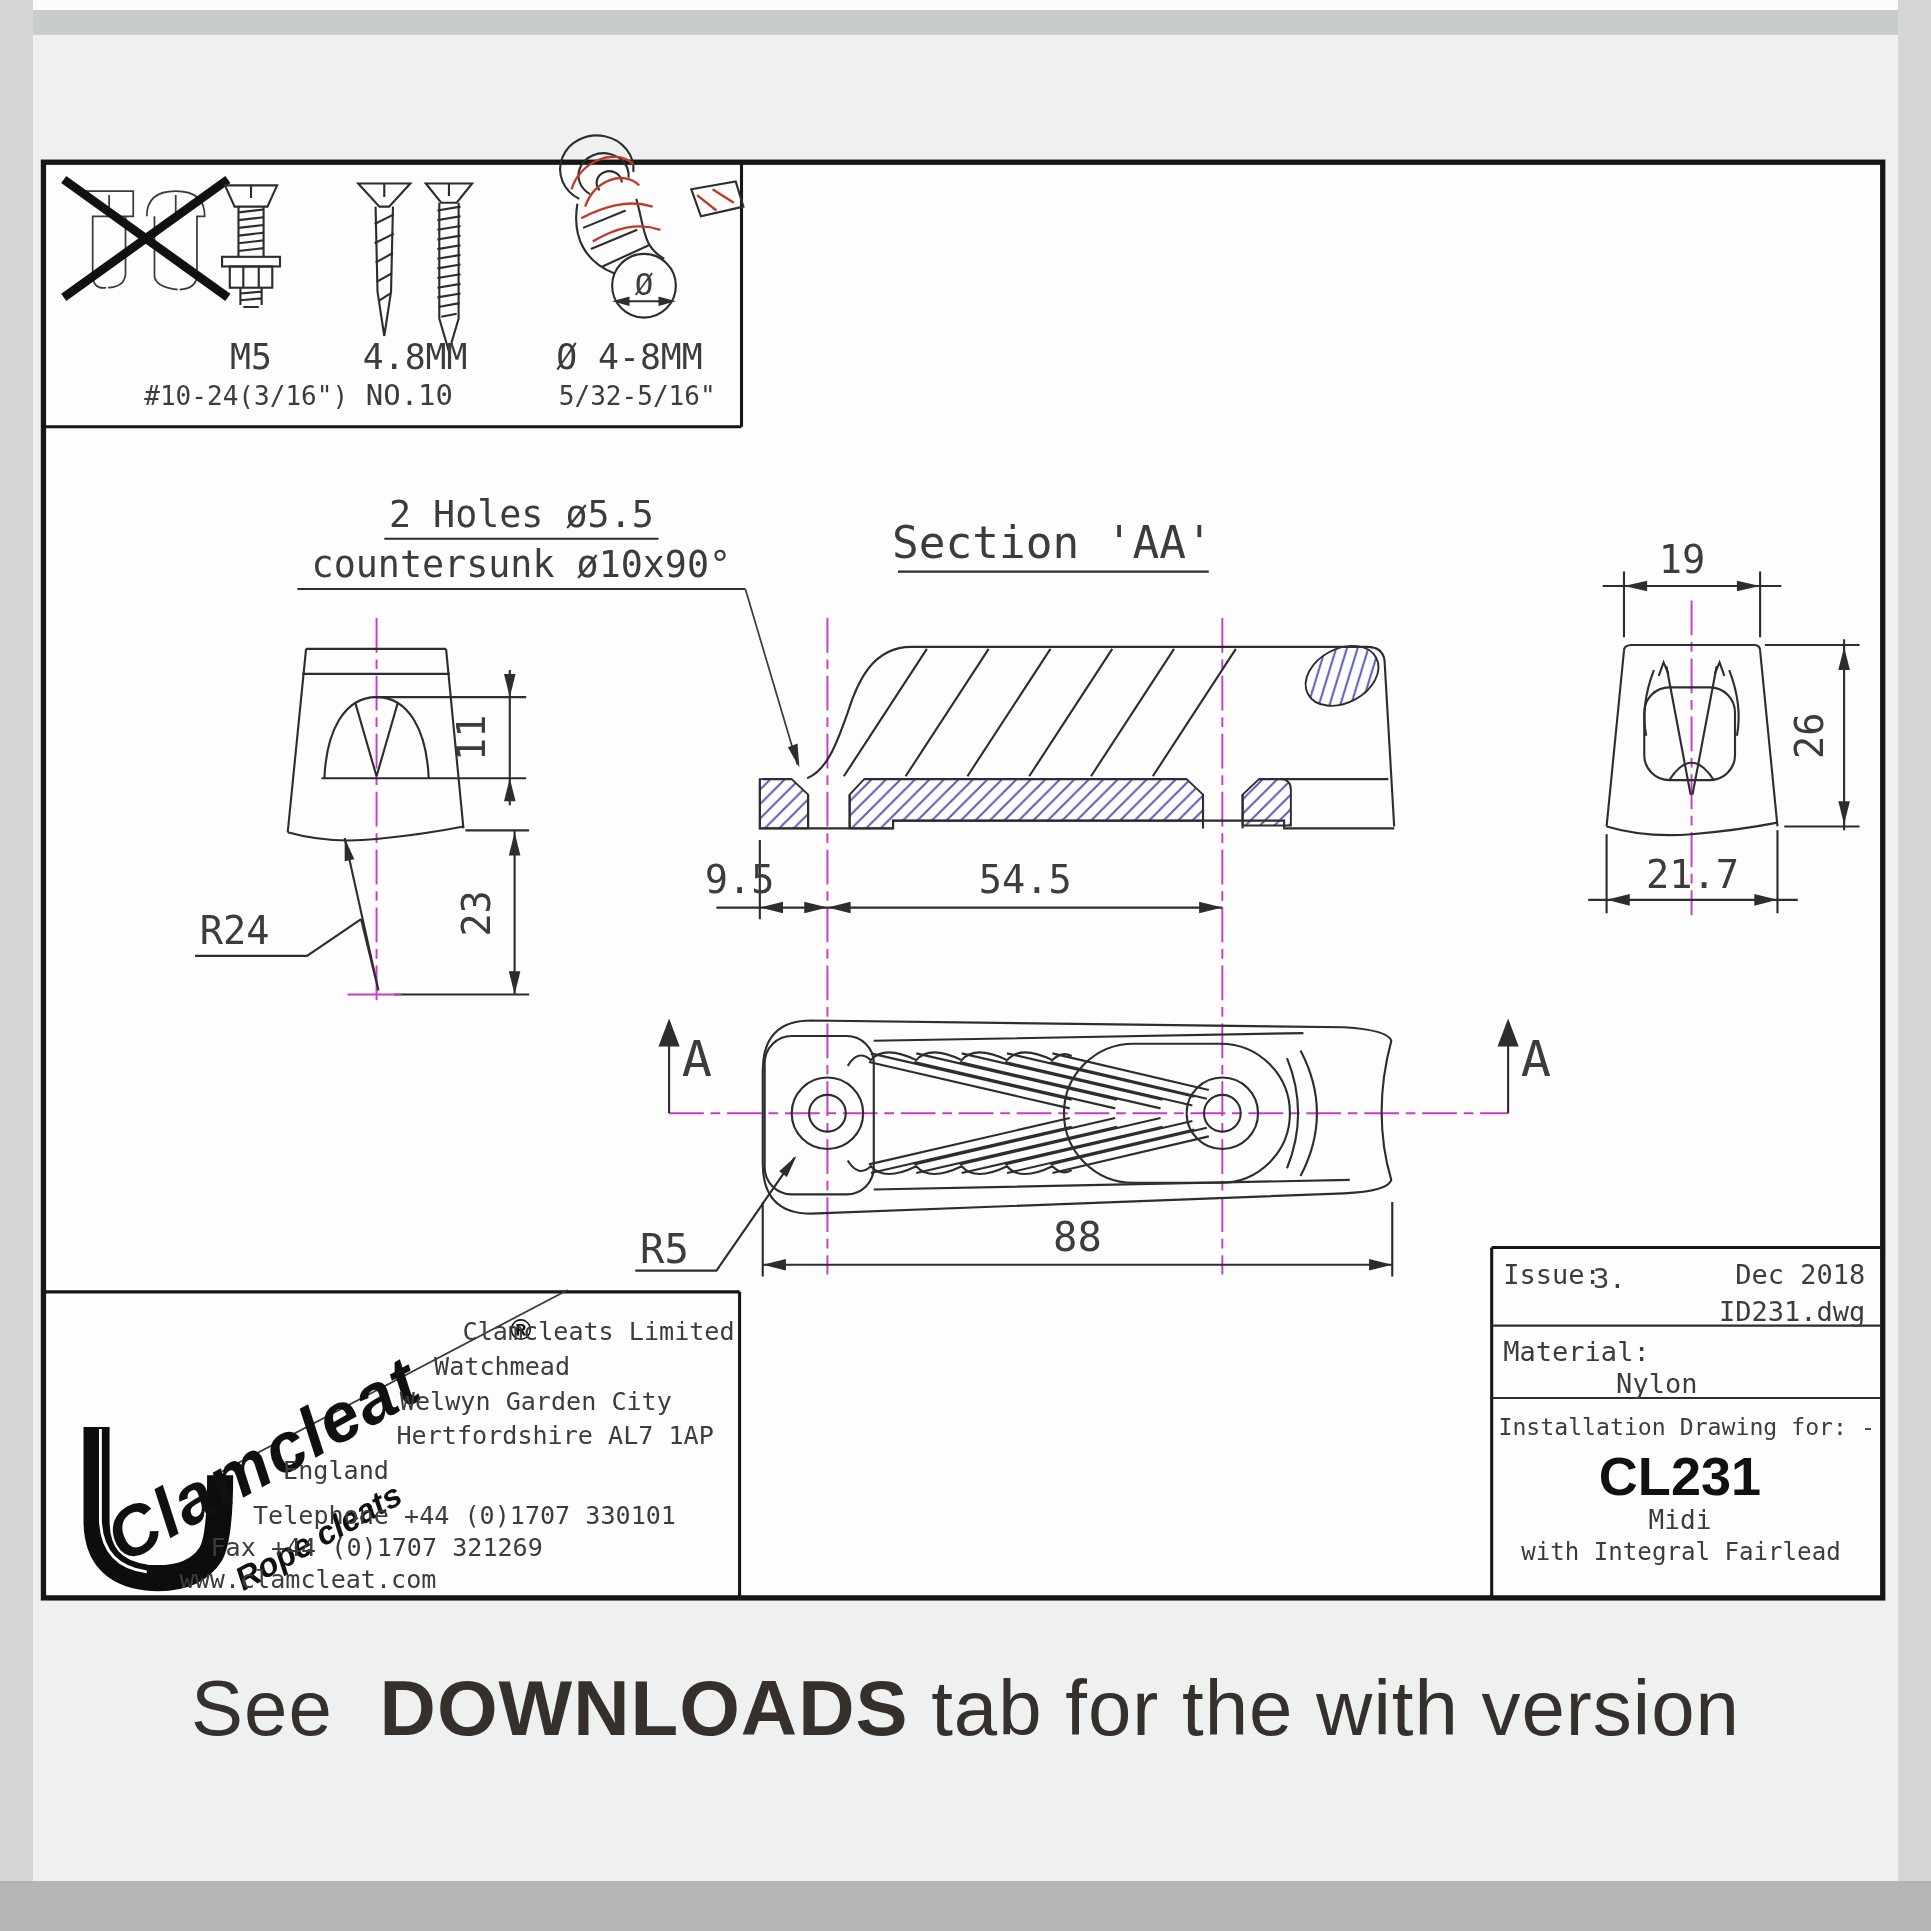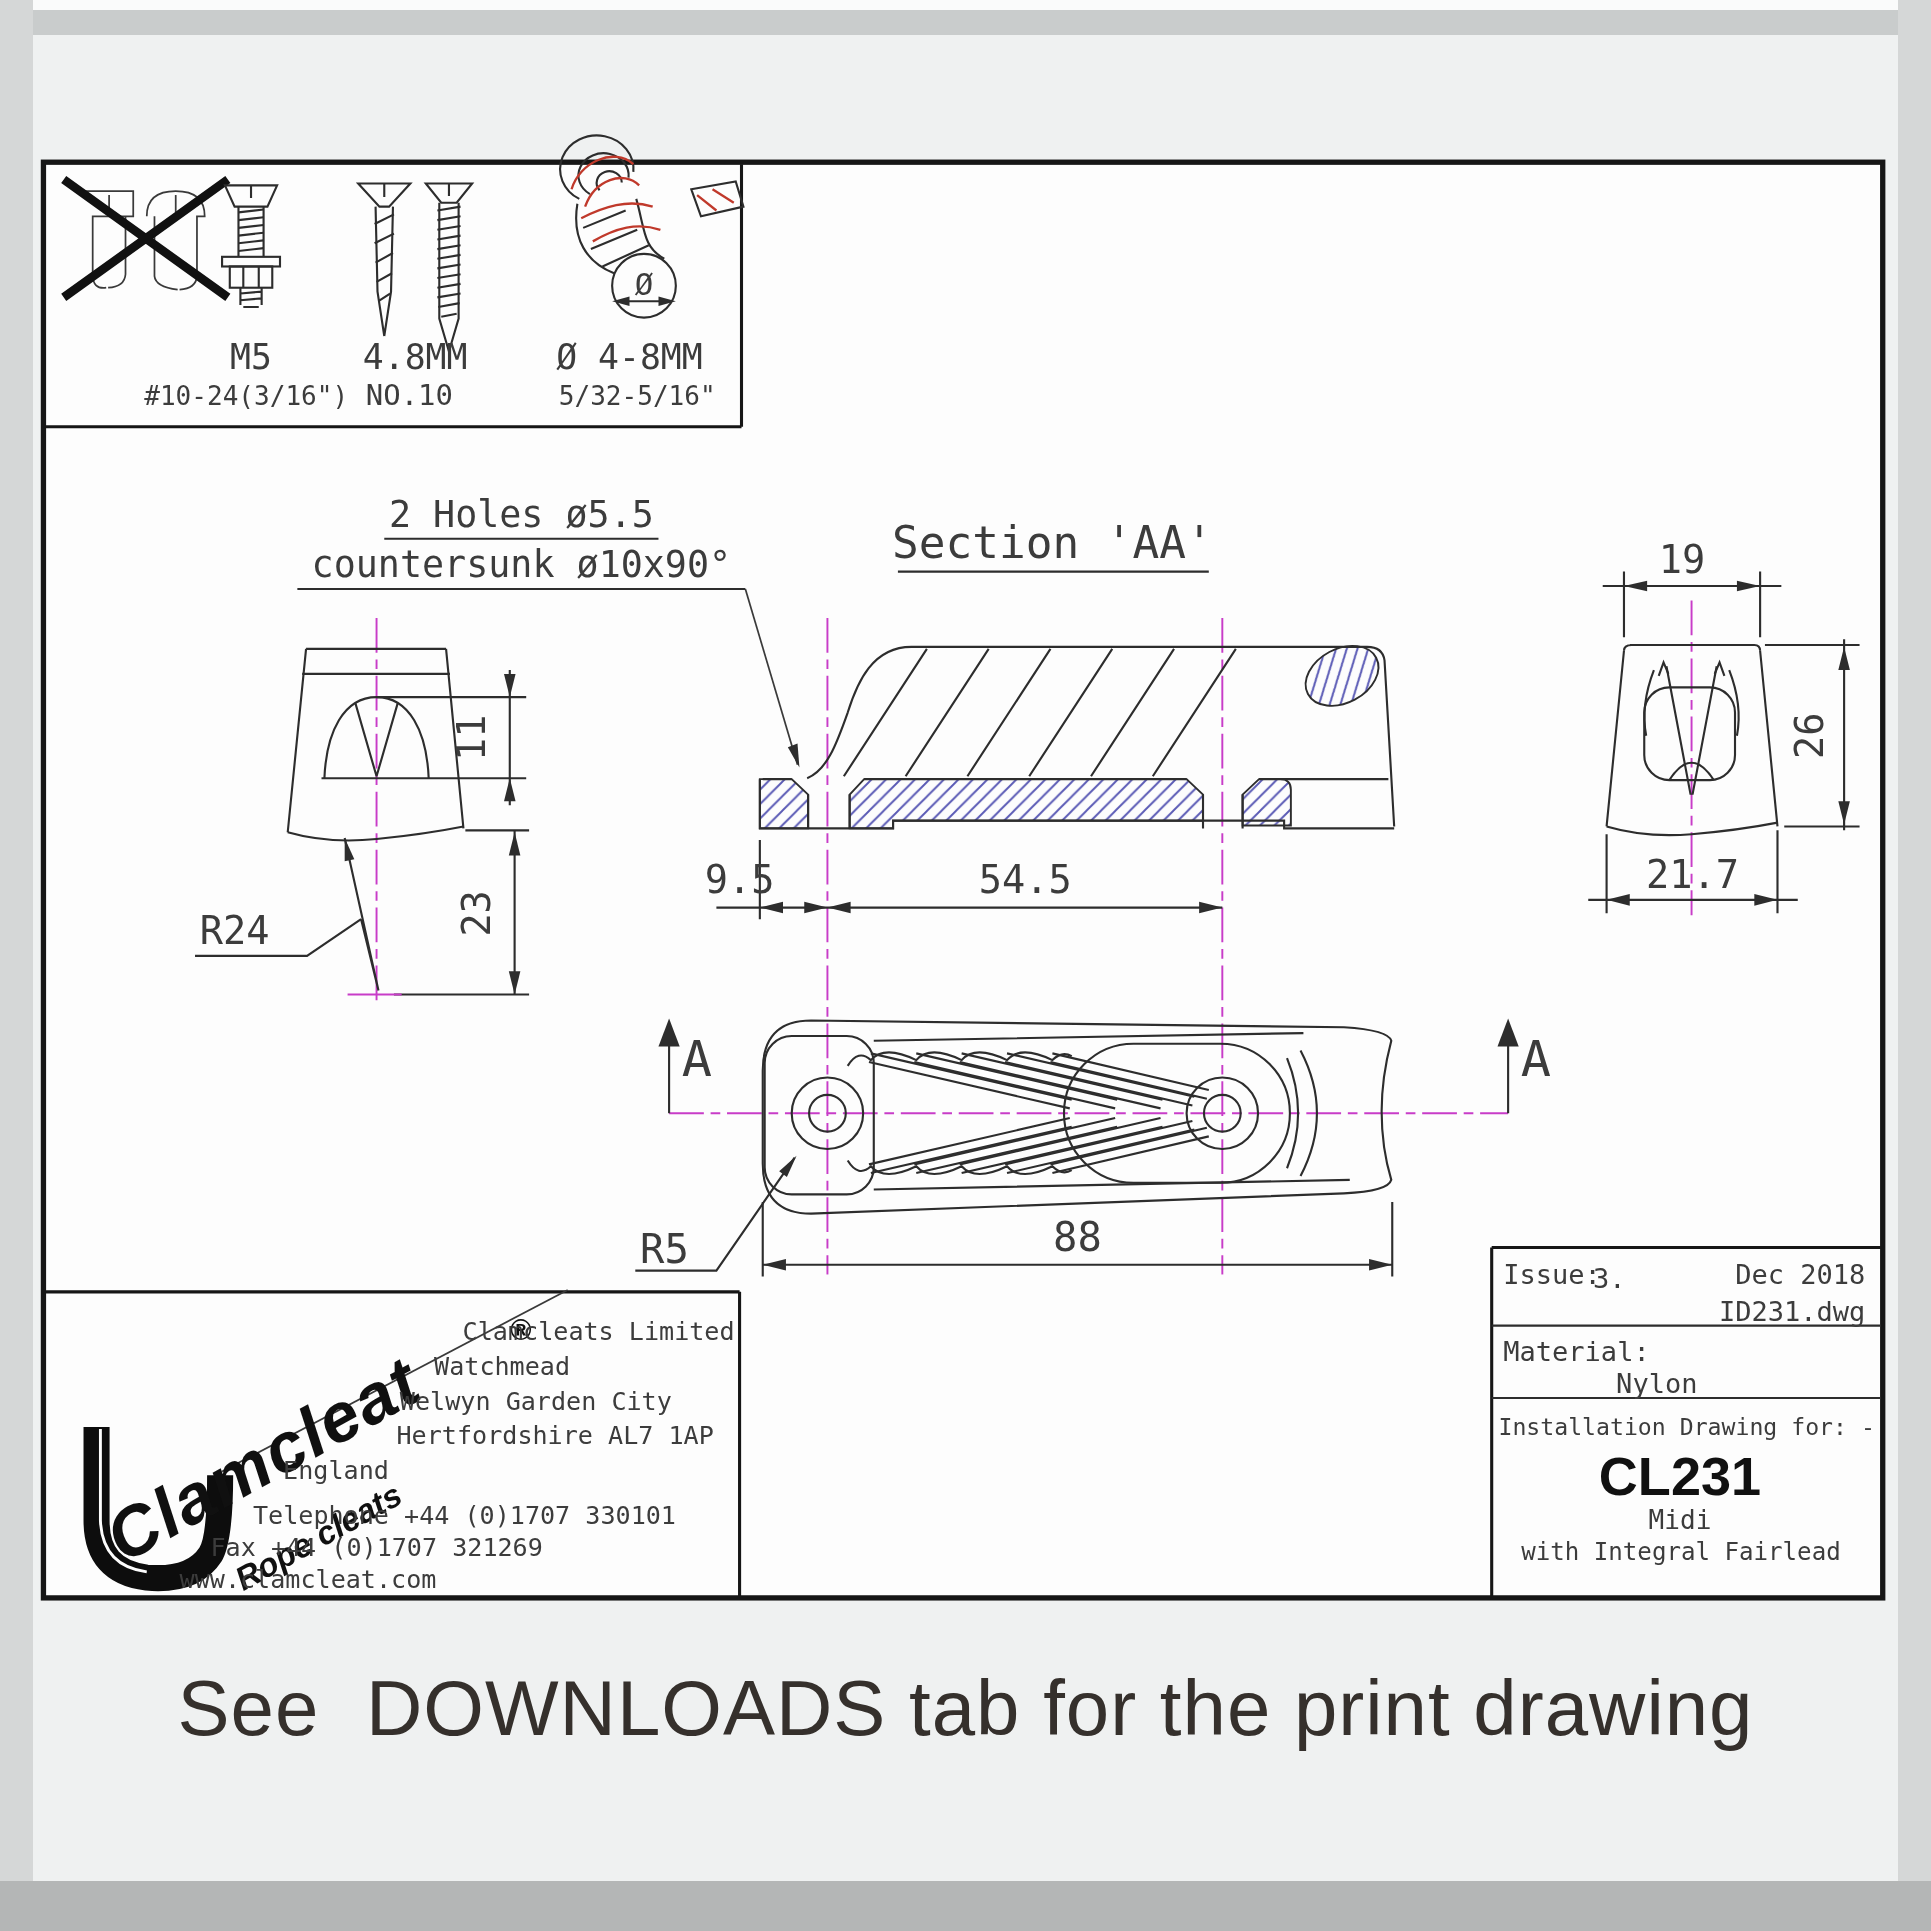--- a/index.html
+++ b/index.html
@@ -15,21 +15,21 @@
   .blk{font-family:"Liberation Sans",sans-serif;font-weight:bold;fill:#111;}
   .logo{font-family:"Liberation Sans",sans-serif;font-weight:bold;font-style:italic;fill:#101010;}
   .ln{stroke:#2d2d2d;stroke-width:2.2;fill:none;}
   .lnthin{stroke:#3a3a3a;stroke-width:1.8;fill:none;}
   .lnbold{stroke:#161616;stroke-width:3.2;fill:none;}
   .mag{stroke:#c83cc8;stroke-width:2;fill:none;}
   .arr{fill:#2d2d2d;stroke:none;}
   .caption{position:absolute;left:0;top:1653px;width:1931px;text-align:center;
            font-family:"Liberation Sans",sans-serif;font-size:78px;line-height:1.42;
            color:#35302c;letter-spacing:1px;}
-  .caption b{font-weight:normal;margin-left:24px;}
+  .caption b{font-weight:bold;margin-left:24px;}
 </style>
 </head>
 <body>
 
 <div class="strip" id="strip-top1"></div>
 <div class="strip" id="strip-top2"></div>
 <div class="strip" id="strip-left"></div>
 <div class="strip" id="strip-right"></div>
 <div class="strip" id="strip-bottom"></div>
 
@@ -272,15 +272,15 @@
       <text class="cad" x="575" y="1496" font-size="26" text-anchor="middle">Hertfordshire AL7 1AP</text>
       <text class="cad" x="348" y="1532" font-size="26" text-anchor="middle">England</text>
       <text class="cad" x="262" y="1578" font-size="26">Telephone +44 (0)1707 330101</text>
       <text class="cad" x="218" y="1612" font-size="26">Fax +44 (0)1707 321269</text>
       <text class="cad" x="186" y="1645" font-size="26">www.clamcleat.com</text>
     </g>
   </g>
 </svg>
 
 <div class="caption">
-  <div><span>See </span><b>DOWNLOADS</b><span> tab for the print drawing</span></div>
+  <div><span>See </span><b>DOWNLOADS</b><span> tab for the with version</span></div>
 </div>
 
 
 </body></html>

